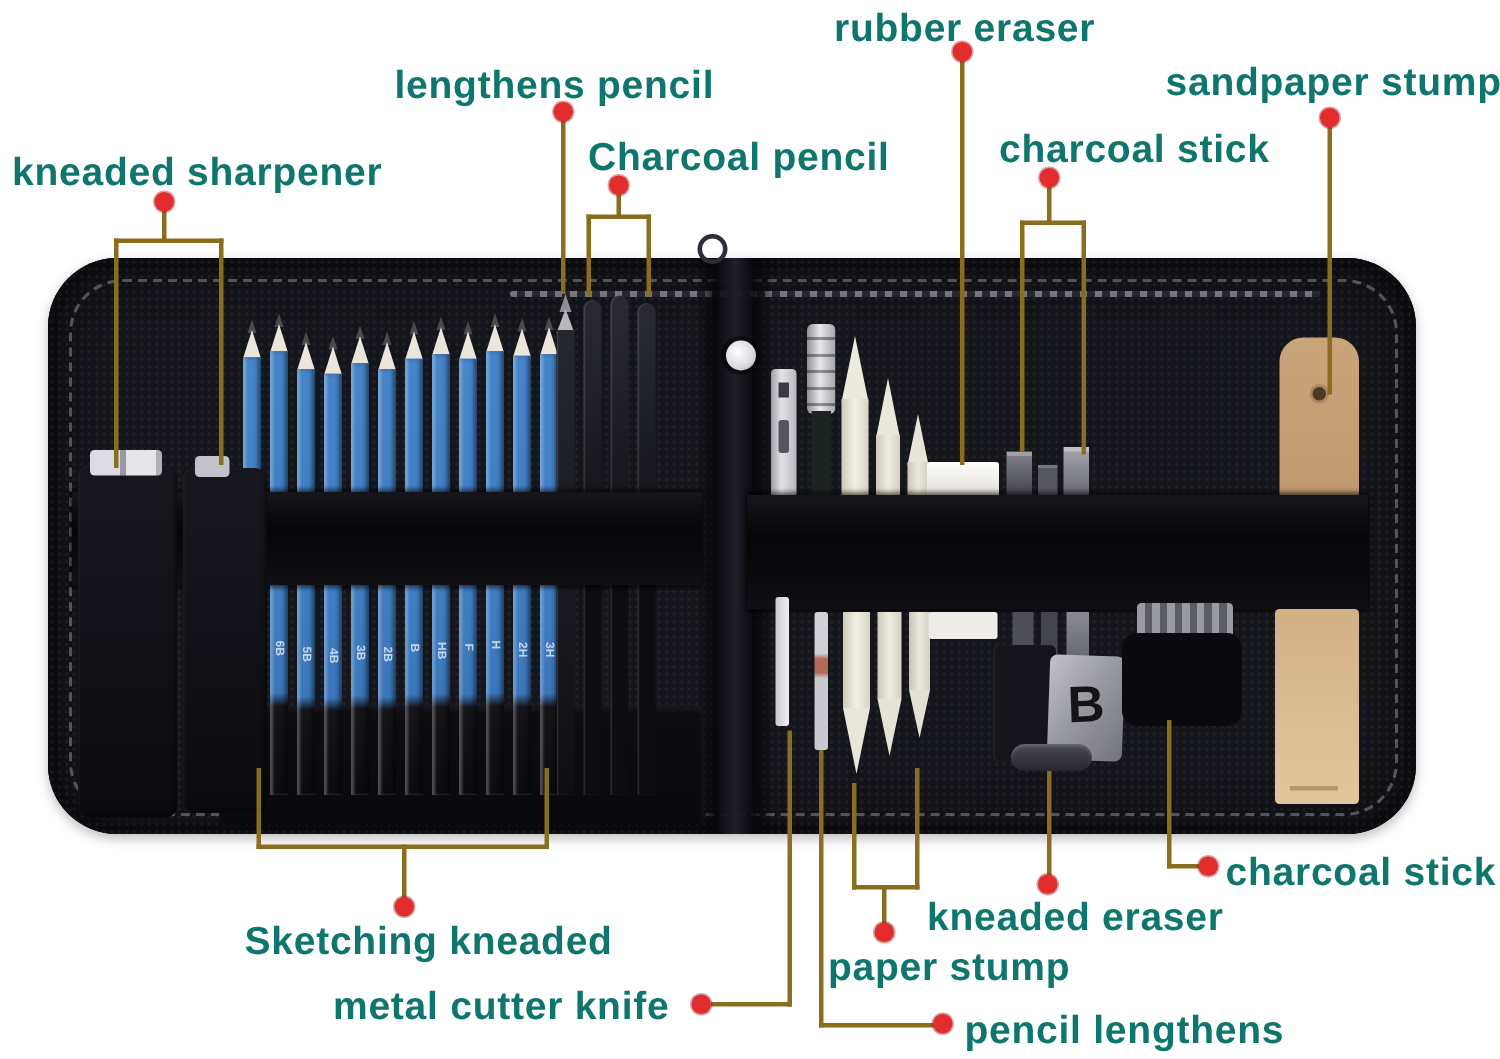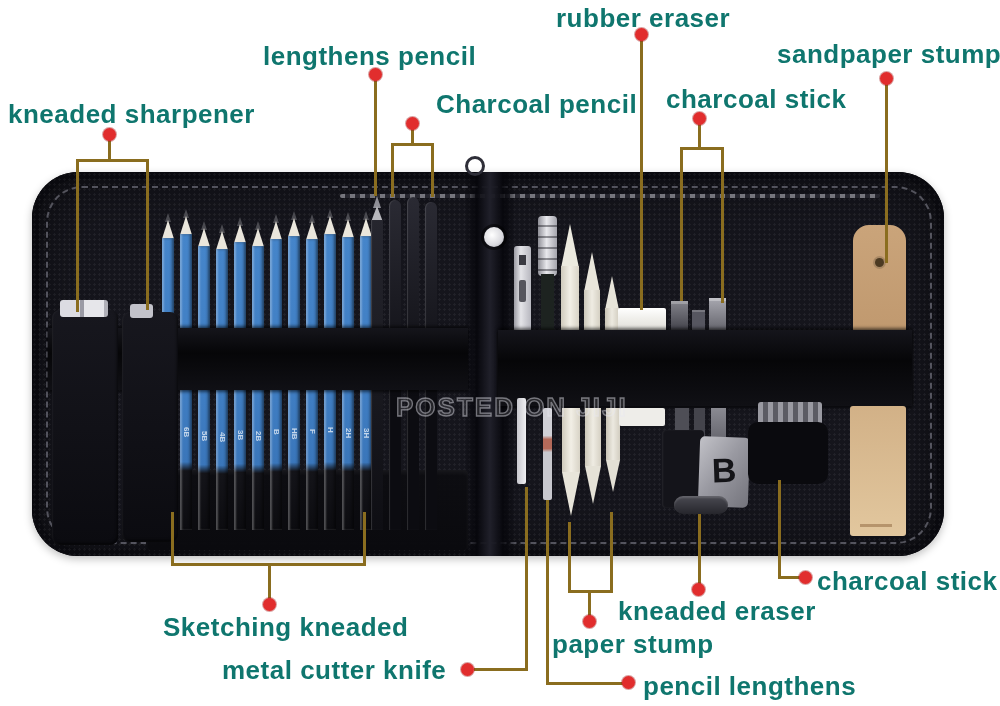--- a/index.html
+++ b/index.html
@@ -215,39 +215,38 @@
   <div class="below" style="left:711px;top:408px;width:15px;height:48px;background:linear-gradient(180deg,#8a8a92,#55555d);"></div>
   <div class="below" style="left:758px;top:402px;width:64px;height:26px;border-radius:3px;background:repeating-linear-gradient(90deg,#9a9aa2 0 5px,#5c5c64 5px 10px);"></div>
 
   <div class="below" style="left:662px;top:430px;width:42px;height:78px;border-radius:4px;background:#14141a;box-shadow:inset 1px 0 2px rgba(255,255,255,.08);"></div>
   <div class="below" style="left:699px;top:437px;width:50px;height:70px;border-radius:5px;transform:rotate(2deg);background:linear-gradient(125deg,#c2c2c8 0%,#9a9aa2 45%,#74747c 100%);">
     <span class="kB">B</span>
   </div>
   <div class="below" style="left:674px;top:496px;width:54px;height:18px;border-radius:9px;background:linear-gradient(180deg,#4a4a52,#26262c);box-shadow:inset 0 2px 2px rgba(255,255,255,.15);"></div>
   <div class="below" style="left:748px;top:422px;width:80px;height:62px;border-radius:10px;background:linear-gradient(115deg,rgba(255,255,255,.22) 0 2px,transparent 2px 10px),#0a0a0e;"></div>
 
-  <div class="wm wm-jiji">POSTED ON JIJI</div>
 
   <div>
     <span class="lbl" style="left:8px;top:99px;">kneaded sharpener</span>
     <span class="dot" style="left:103px;top:128px;"></span>
     <i class="ln" style="left:108px;top:140px;width:3px;height:21px;"></i>
     <i class="ln" style="left:76px;top:159px;width:73px;height:3px;"></i>
     <i class="ln" style="left:76px;top:159px;width:3px;height:153px;"></i>
     <i class="ln" style="left:146px;top:159px;width:3px;height:151px;"></i>
   </div>
 
   <div>
     <span class="lbl" style="left:263px;top:41px;">lengthens pencil</span>
     <span class="dot" style="left:369px;top:68px;"></span>
     <i class="ln" style="left:374px;top:79px;width:3px;height:117px;"></i>
   </div>
 
   <div>
-    <span class="lbl" style="left:392px;top:89px;margin-left:44px;">Charcoal pencil</span>
+    <span class="lbl" style="left:392px;top:89px;">Charcoal pencil</span>
     <span class="dot" style="left:406px;top:117px;"></span>
     <i class="ln" style="left:411px;top:128px;width:3px;height:17px;"></i>
     <i class="ln" style="left:391px;top:143px;width:43px;height:3px;"></i>
     <i class="ln" style="left:391px;top:143px;width:3px;height:54px;"></i>
     <i class="ln" style="left:431px;top:143px;width:3px;height:54px;"></i>
   </div>
 
   <div>
     <span class="lbl" style="left:556px;top:3px;">rubber eraser</span>
     <span class="dot" style="left:635px;top:28px;"></span>

